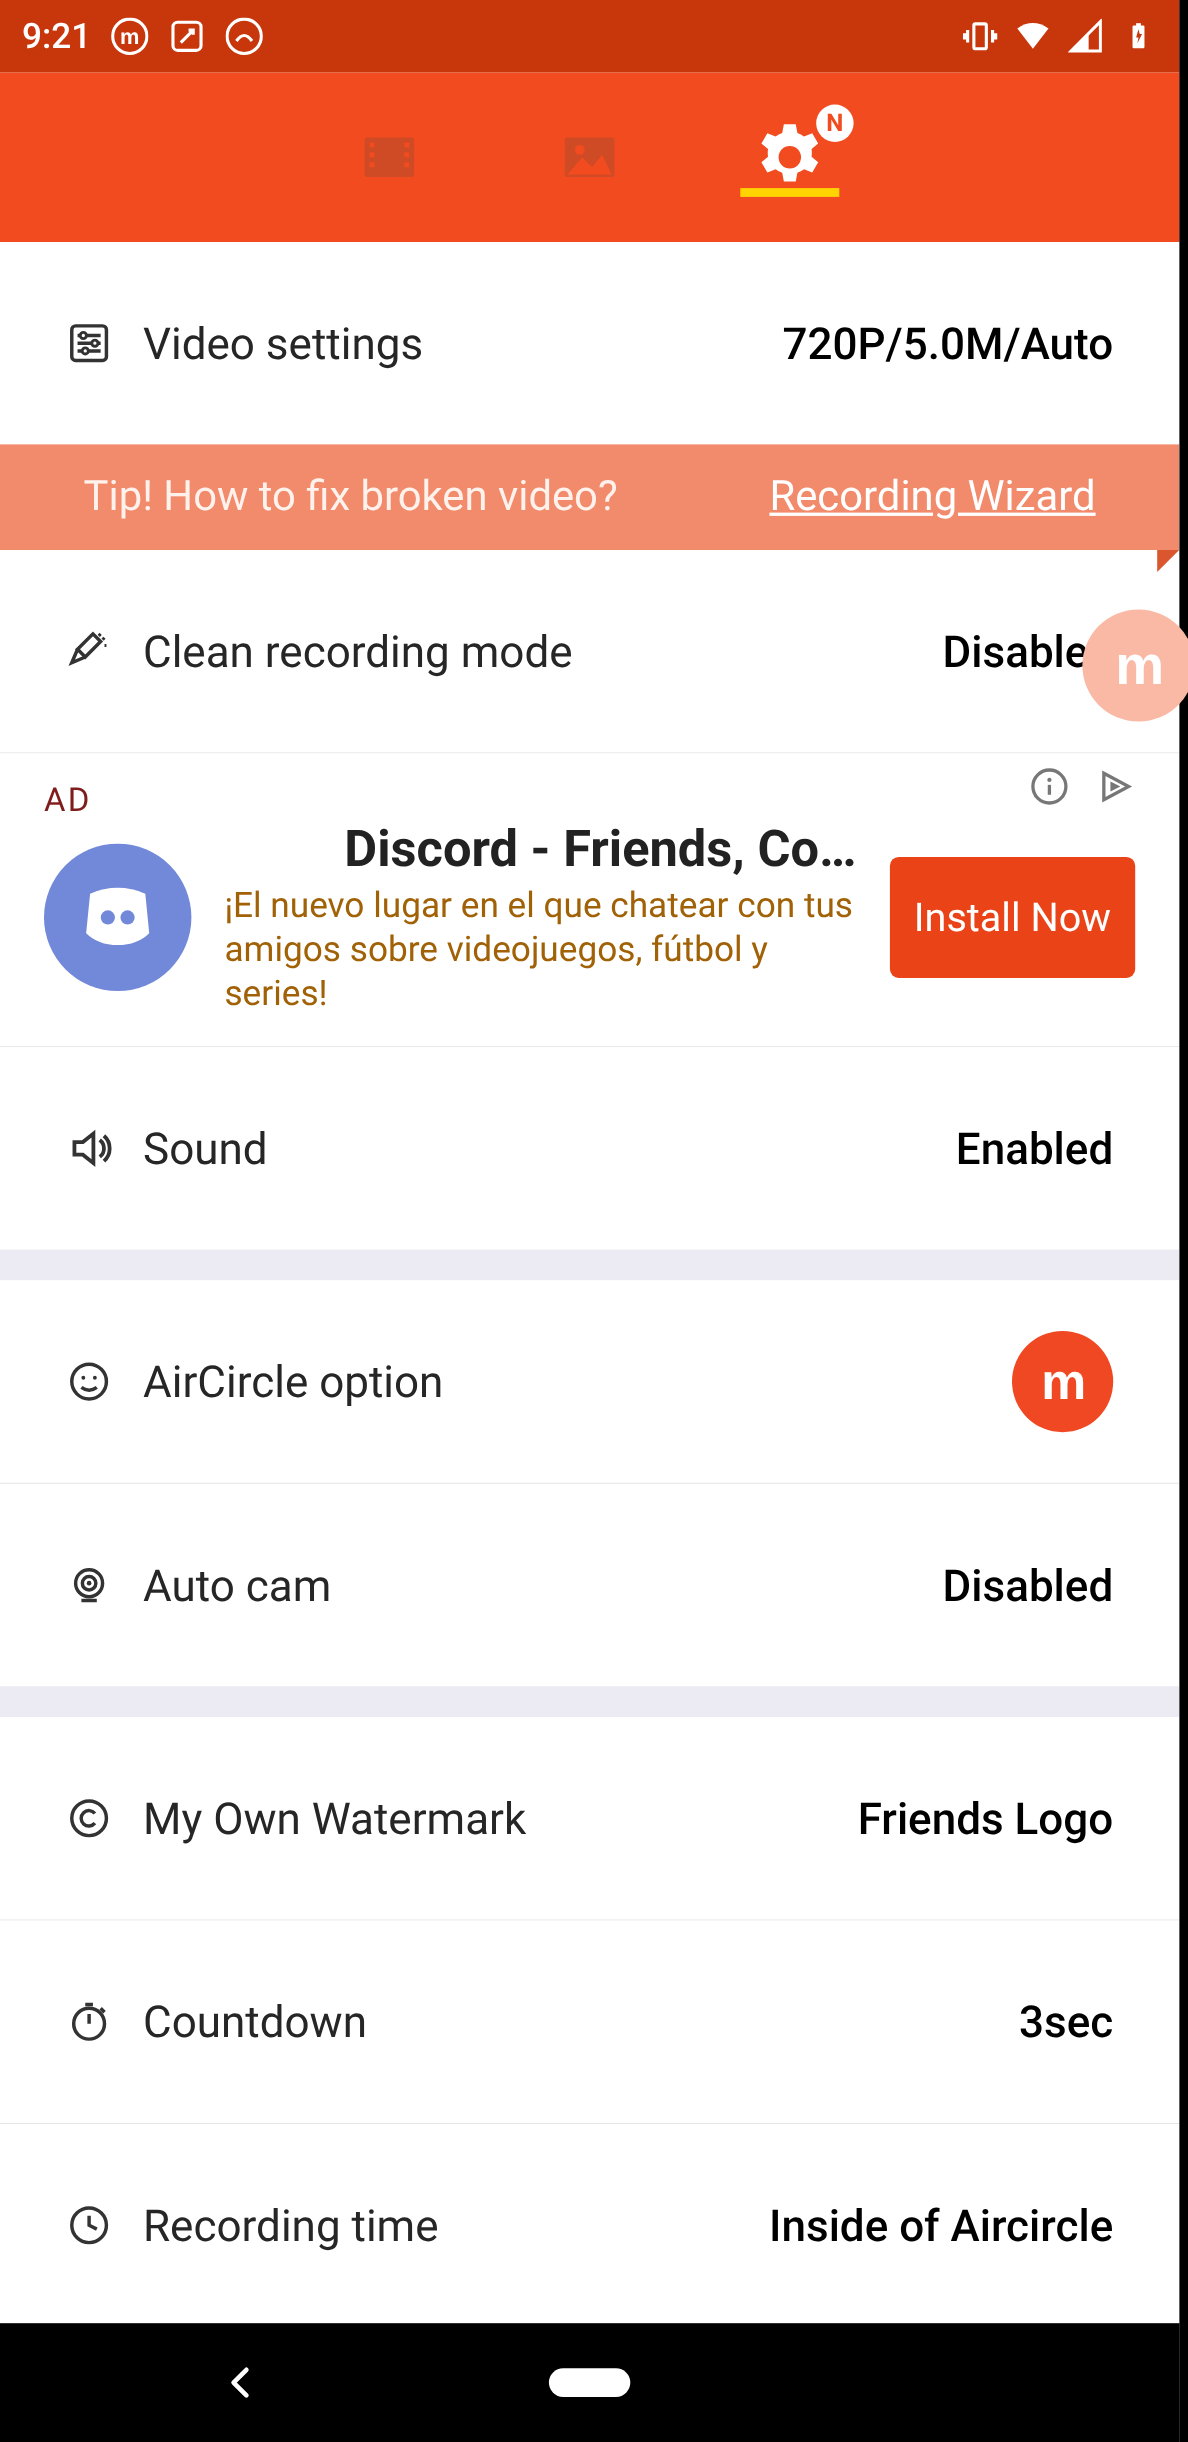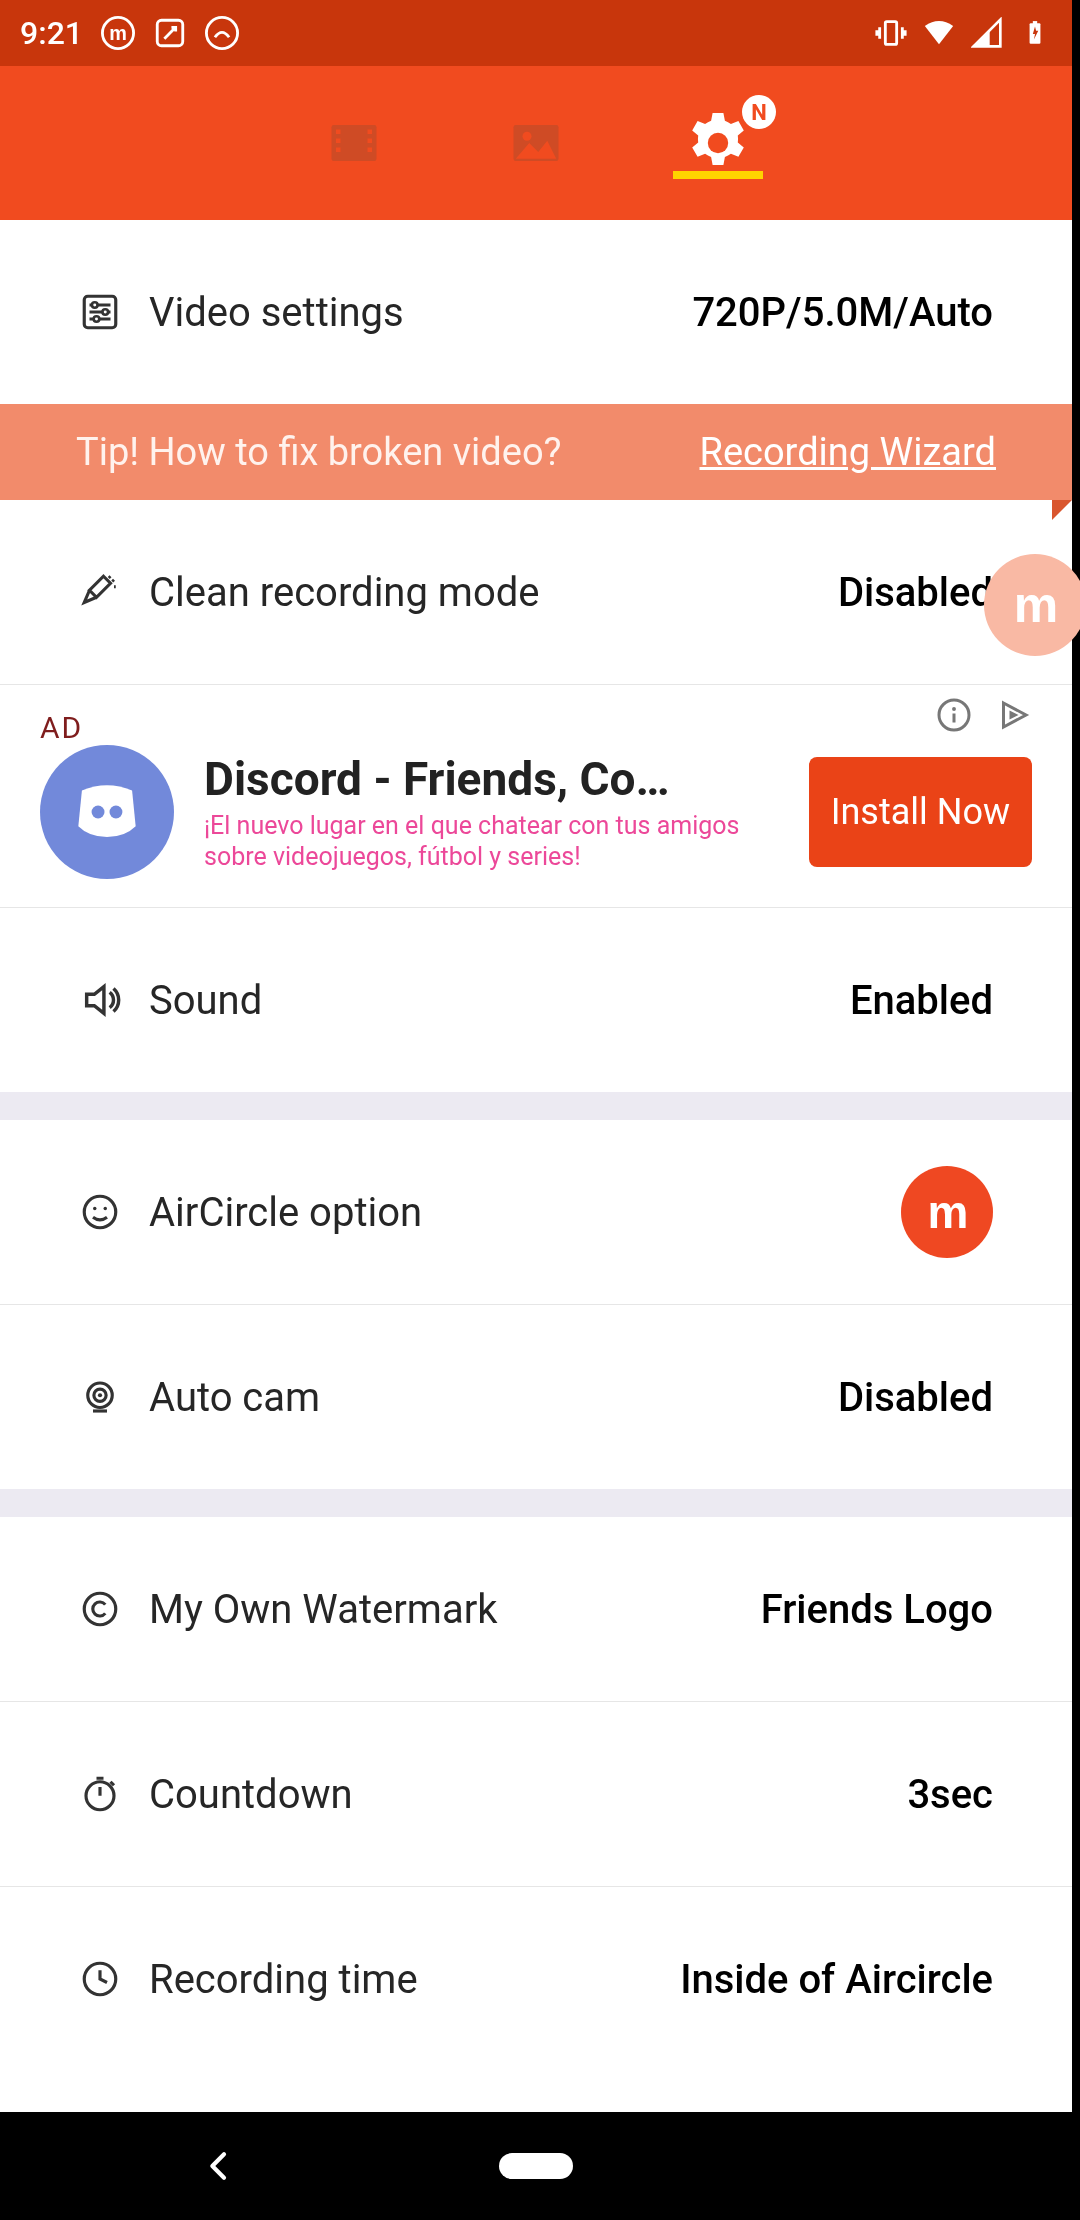--- a/index.html
+++ b/index.html
@@ -11,21 +11,21 @@
   .status-right { display: flex; align-items: center; gap: 14px; }
   .status-icon { width: 34px; height: 34px; display: inline-flex; align-items: center; justify-content: center; }
 
   .tab-bar { height: 154px; background: #f14b1f; display: flex; align-items: center; justify-content: center; gap: 110px; position: relative; }
   .tab { width: 72px; height: 72px; display: flex; align-items: center; justify-content: center; position: relative; }
   .tab-indicator { position: absolute; bottom: 0; width: 90px; height: 8px; background: #ffd400; left: 50%; transform: translateX(-50%); }
   .tab .badge-n { position: absolute; top: -12px; right: -22px; width: 34px; height: 34px; border-radius: 50%; background: #fff; color: #f14b1f; font-size: 22px; font-weight: 700; display: flex; align-items: center; justify-content: center; }
 
   .content { flex: 1; background: #fff; overflow: hidden; }
 
-  .row { display: flex; align-items: center; padding: 0 79px; height: 184px; background: #fff; }
+  .row { display: flex; align-items: center; padding: 0 60px; height: 184px; background: #fff; }
   .row .icon-slot { width: 70px; display: flex; align-items: center; }
   .row .label { font-size: 40px; color: #262626; flex: 1; }
   .row .value { font-size: 40px; color: #000000; font-weight: 500; }
 
   .divider { height: 1px; background: #e6e6e6; }
   .spacer { height: 28px; background: #eceaf2; }
 
   .tip-bar { height: 96px; background: #f28b6b; display: flex; align-items: center; justify-content: space-between; padding: 0 76px; position: relative; }
   .tip-bar .tip-text { color: #fff2ed; font-size: 38px; }
   .tip-bar .wizard { color: #fff; font-size: 38px; text-decoration: underline; }
@@ -34,22 +34,22 @@
   .float-m { position: absolute; right: -14px; top: 554px; width: 102px; height: 102px; border-radius: 50%; background: #f9b9a4; display: flex; align-items: center; justify-content: center; z-index: 5; }
   .float-m .m-text { color: #fff; font-size: 50px; font-weight: 900; font-family: "Arial Black", Arial, sans-serif; letter-spacing: -2px; }
 
   .ad-block { padding: 20px 40px 28px 40px; background: #fff; position: relative; }
   .ad-label { color: #7f1d1d; font-size: 30px; letter-spacing: 2px; position: absolute; top: 25px; left: 40px; }
   .ad-tools { position: absolute; top: 12px; right: 40px; display: flex; gap: 24px; }
   .ad-tools .t { width: 36px; height: 36px; }
   .ad-body { display: flex; align-items: center; gap: 30px; margin-top: 40px; }
   .ad-app-icon { width: 134px; height: 134px; border-radius: 50%; background: #7289da; display: flex; align-items: center; justify-content: center; flex-shrink: 0; }
   .ad-text { flex: 1; min-width: 0; }
-  .ad-title { font-size: 46px; font-weight: 700; color: #222; white-space: nowrap; overflow: hidden; text-overflow: ellipsis; }
-  .ad-desc { font-size: 25px; color: #ec4899; line-height: 1.25; margin-top: 4px; }
+  .ad-title { font-size: 46px; font-weight: 700; color: #222; white-space: nowrap; overflow: hidden; text-overflow: ellipsis; text-align: right; }
+  .ad-desc { font-size: 32px; color: #a16207; line-height: 1.25; margin-top: 4px; }
   .ad-btn { background: #ea4317; color: #fff; font-size: 36px; border-radius: 8px; padding: 34px 22px; white-space: nowrap; flex-shrink: 0; }
 
   .aircircle-m { width: 92px; height: 92px; border-radius: 50%; background: #ef4822; display: flex; align-items: center; justify-content: center; }
   .aircircle-m .m-text { color: #fff; font-size: 46px; font-weight: 900; font-family: "Arial Black", Arial, sans-serif; letter-spacing: -2px; }
 
   .nav-bar { height: 108px; background: #000; display: flex; align-items: center; justify-content: center; gap: 260px; }
   .nav-back { width: 40px; height: 40px; }
   .nav-home { width: 74px; height: 26px; background: #fff; border-radius: 14px; }
 
   svg { display: block; }

